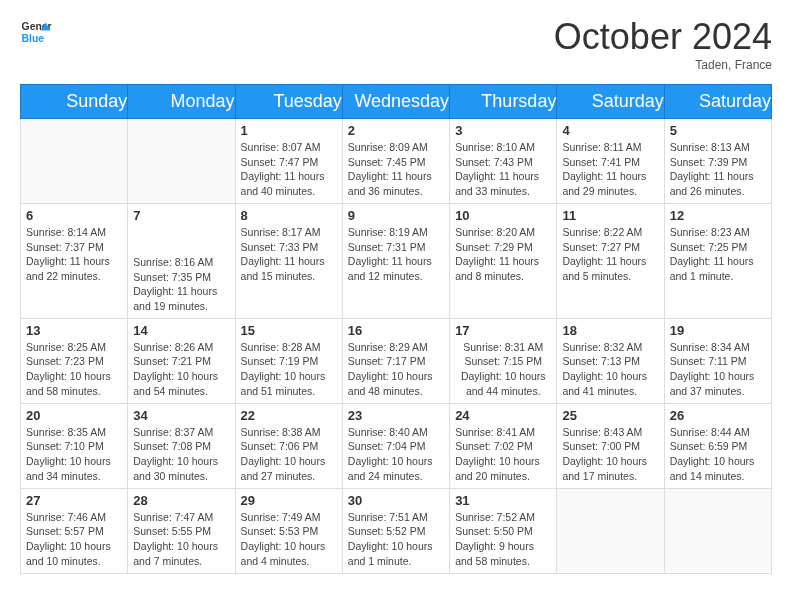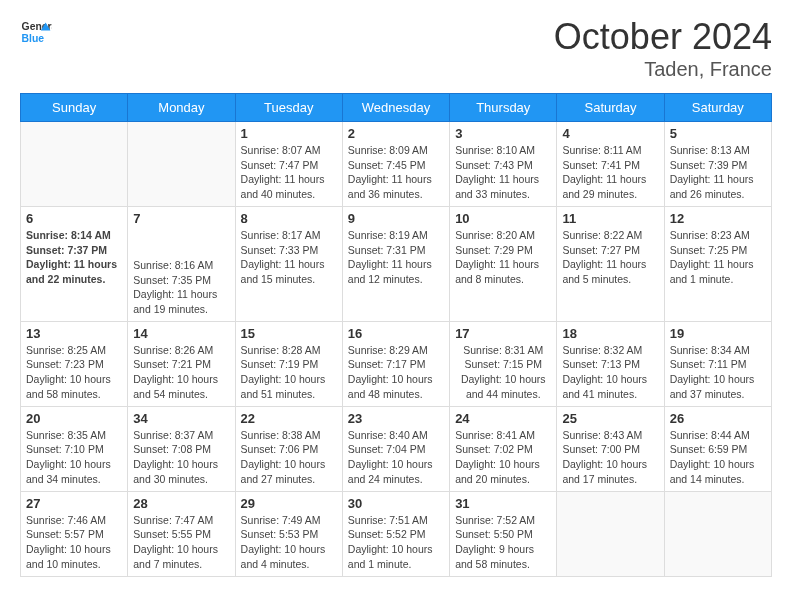--- a/index.html
+++ b/index.html
@@ -30,34 +30,34 @@
     }
     .title-block {
       text-align: right;
     }
     .month-title {
       font-size: 36px;
       font-weight: 300;
       color: #333;
     }
     .subtitle {
-      font-size: 20px;
+      font-size: 12px;
       color: #555;
     }
     .calendar {
       width: 100%;
       border-collapse: collapse;
       font-size: 11px;
     }
     .calendar th {
       background: #2196F3;
       color: #fff;
-      padding: 6px 12px;
-      text-align: center;
-      font-size: 13px;
+      padding: 6px 0;
+      text-align: right;
+      font-size: 18px;
       font-weight: normal;
       border: 1px solid #1976D2;
     }
     .calendar td {
       border: 1px solid #ddd;
       vertical-align: top;
       padding: 4px 5px;
       width: calc(100% / 7);
       min-height: 80px;
       height: 85px;
@@ -140,21 +140,21 @@
           <td>
             <span class="day-number">5</span>
             <div class="cell-info" style="white-space: pre-line;">Sunrise: 8:13 AM
 Sunset: 7:39 PM
 Daylight: 11 hours and 26 minutes.</div>
           </td>
         </tr>
         <tr>
           <td>
             <span class="day-number">6</span>
-            <div class="cell-info" style="white-space: pre-line; font-weight: bold;">Sunrise: 8:14 AM
+            <div class="cell-info" style="white-space: pre-line;">Sunrise: 8:14 AM
 Sunset: 7:37 PM
 Daylight: 11 hours and 22 minutes.</div>
           </td>
           <td>
             <span class="day-number">7</span>
             <div class="cell-info" style="white-space: pre-line; margin-top: 32px;">Sunrise: 8:16 AM
 Sunset: 7:35 PM
 Daylight: 11 hours and 19 minutes.</div>
           </td>
           <td>

